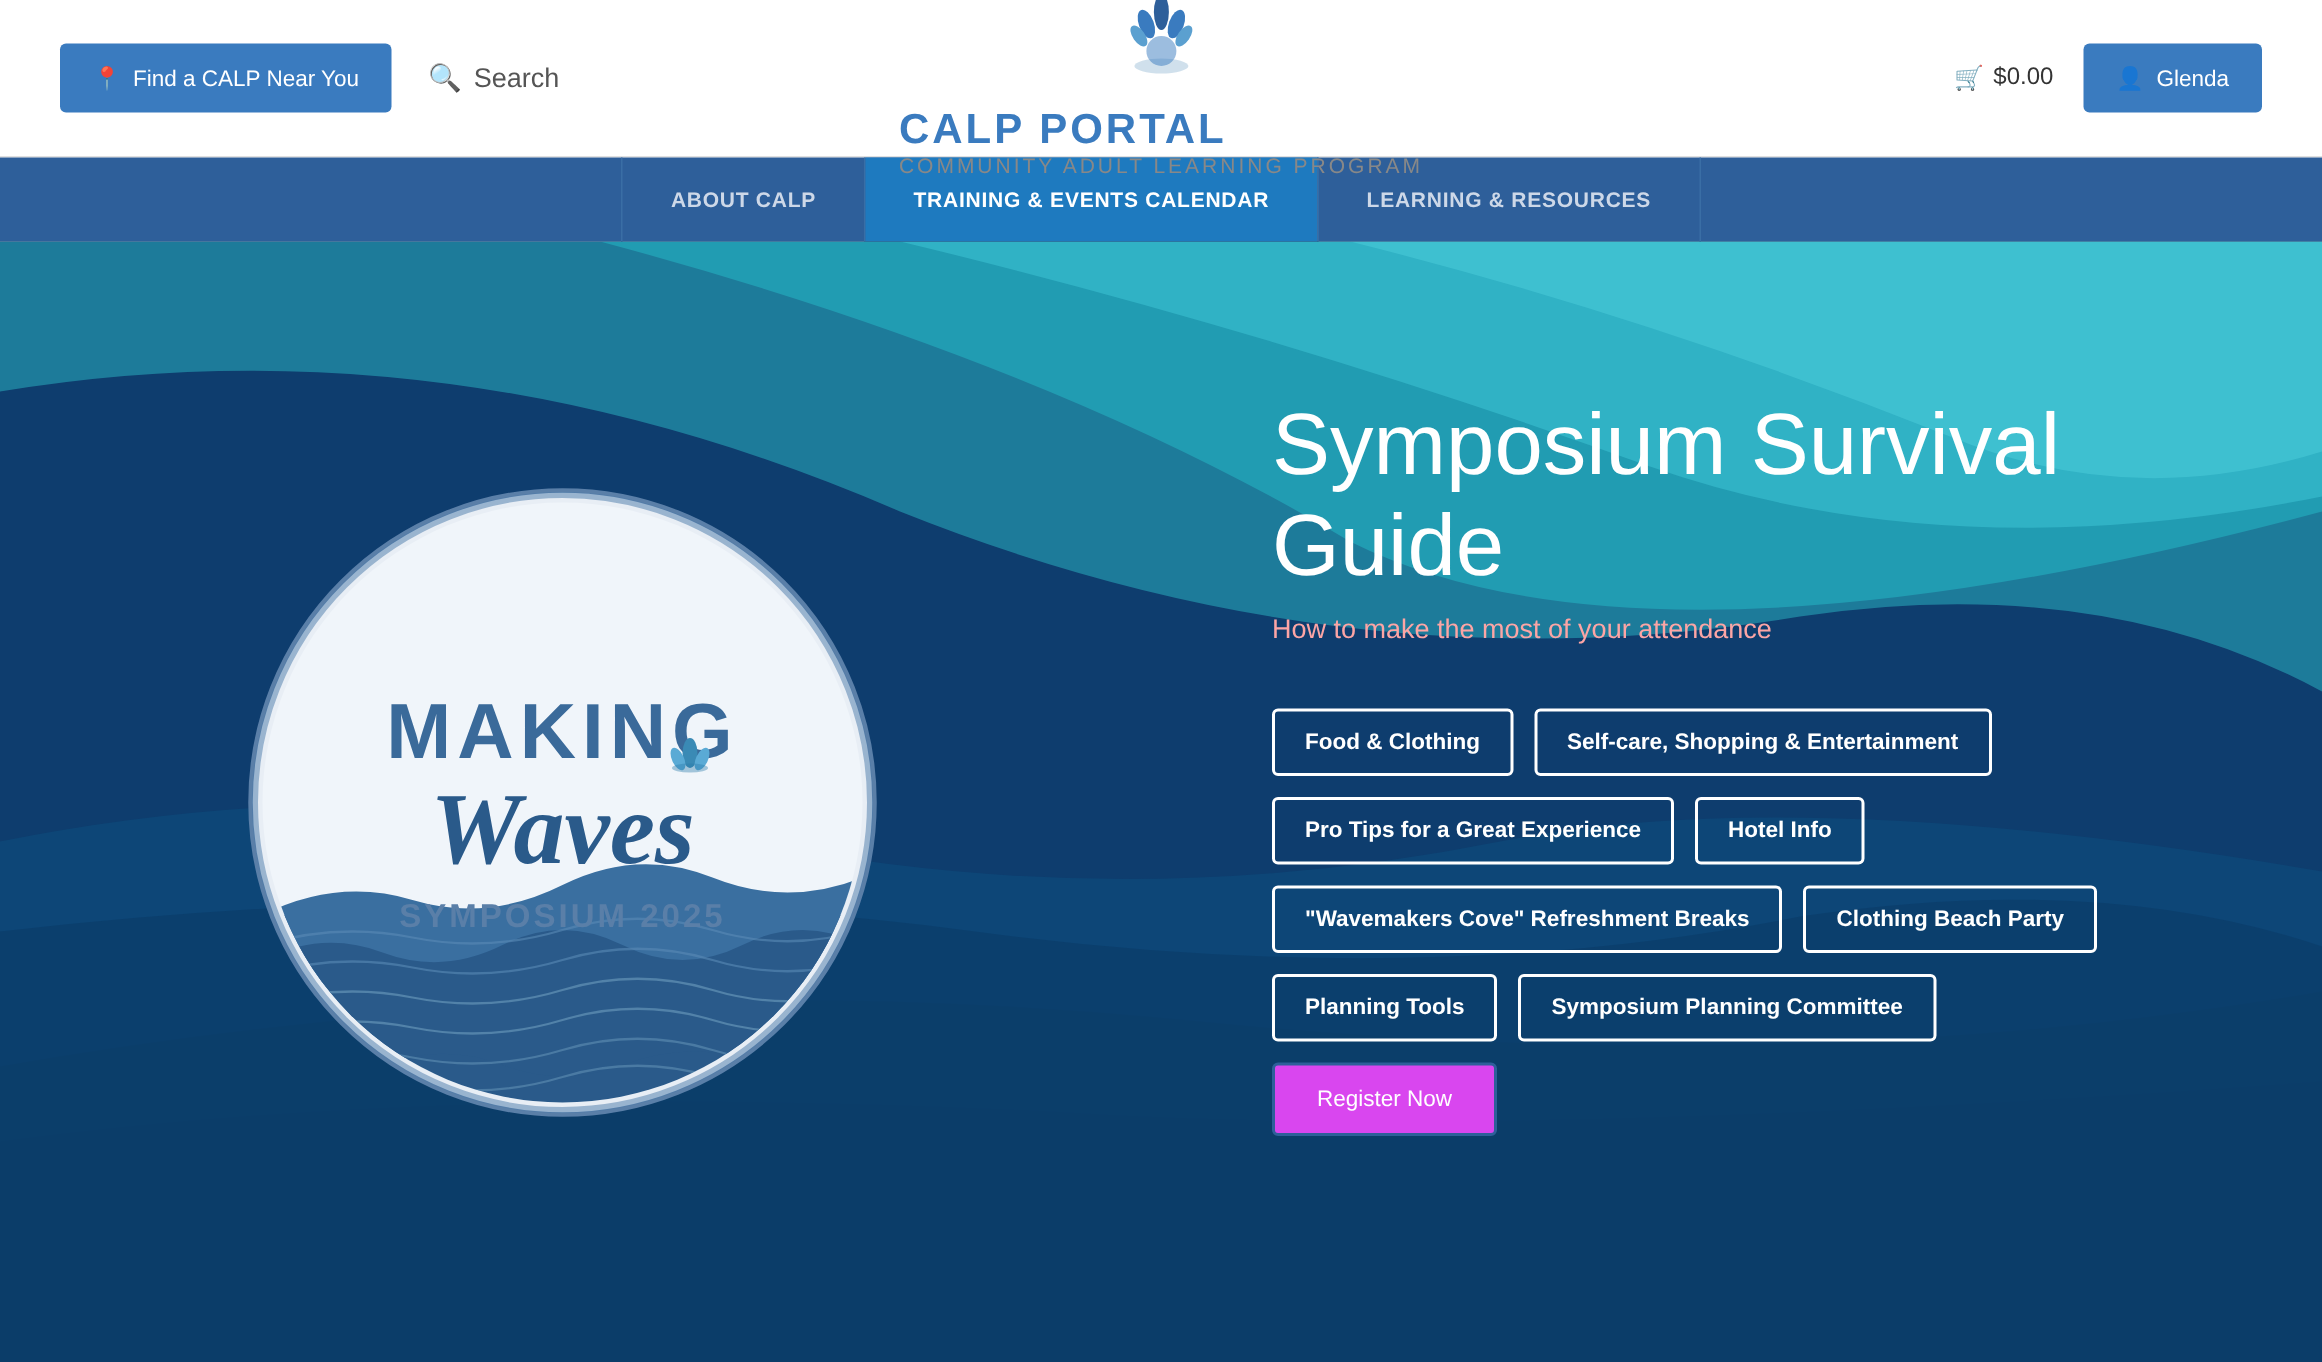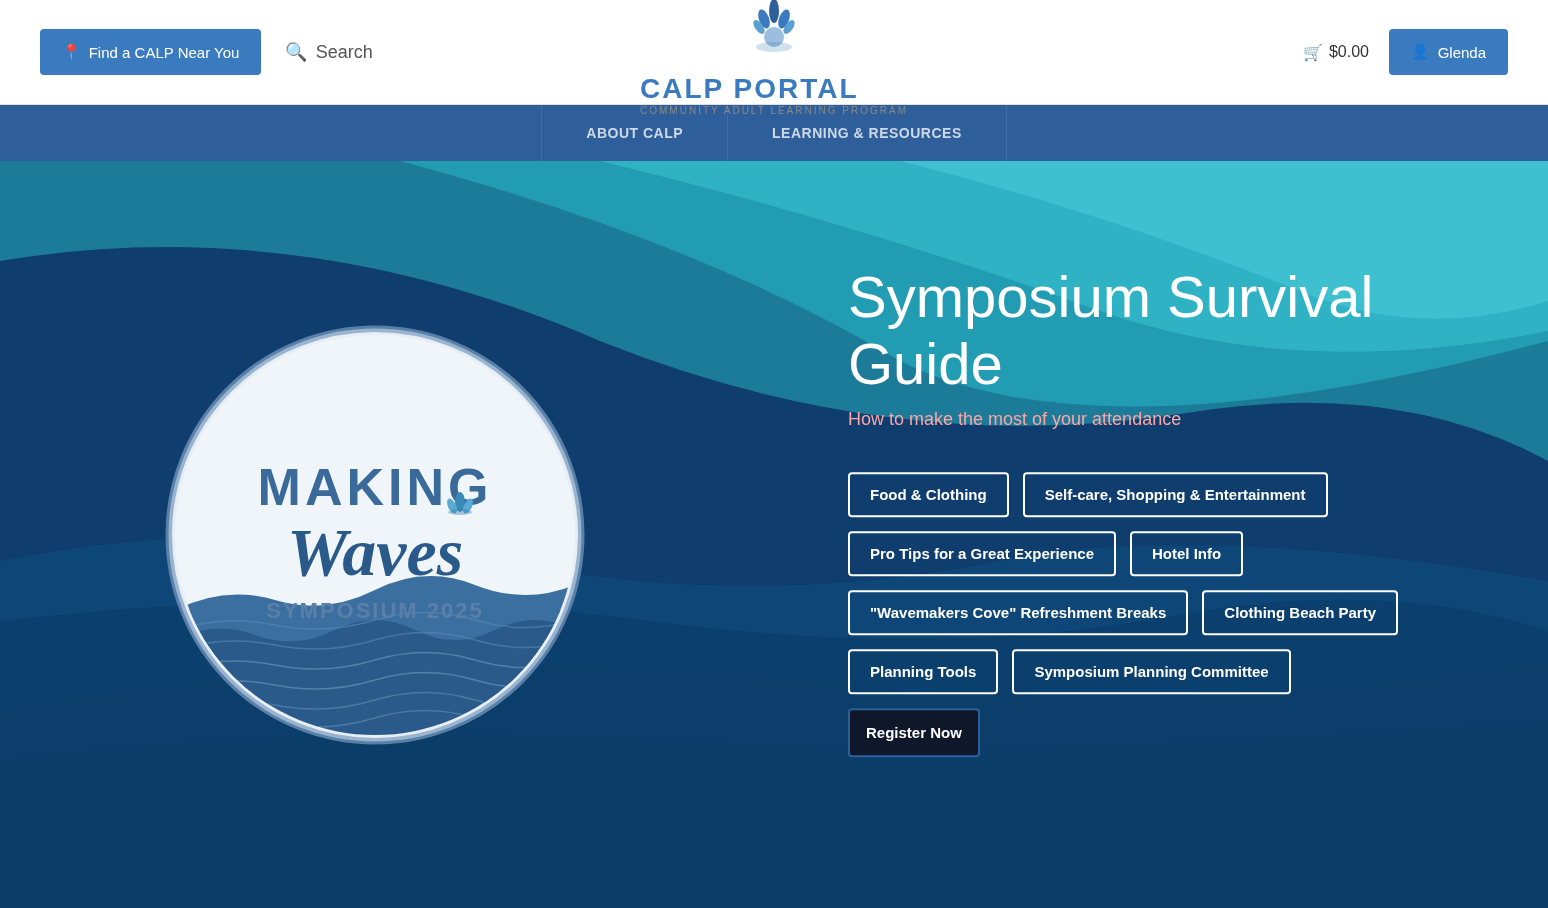--- a/index.html
+++ b/index.html
@@ -52,21 +52,21 @@
     }
     .logo-text-block { display: flex; flex-direction: column; }
     .logo-title {
       font-size: 28px;
       font-weight: 700;
       color: #2a2a2a;
       letter-spacing: 2px;
     }
     .logo-title span { color: #3a7bbf; }
     .logo-subtitle {
-      font-size: 10px;
+      font-size: 14px;
       color: #888;
       letter-spacing: 2px;
     }
     .header-right { display: flex; align-items: center; gap: 20px; }
     .cart-area {
       display: flex;
       align-items: center;
       gap: 6px;
       font-size: 16px;
       color: #333;
@@ -91,21 +91,21 @@
       display: flex;
       align-items: center;
       justify-content: center;
       height: 56px;
     }
     .nav-item {
       color: #cdd8e8;
       font-size: 14px;
       font-weight: 600;
       letter-spacing: 0.5px;
-      padding: 0 44px;
+      padding: 0 32px;
       cursor: pointer;
       height: 100%;
       display: flex;
       align-items: center;
       border-right: 1px solid #3a6ea5;
       text-transform: uppercase;
     }
     .nav-item:first-child { border-left: 1px solid #3a6ea5; }
     .nav-item.active {
       background: #1e7abf;
@@ -172,27 +172,27 @@
       border: 2px solid #fff;
       color: #fff;
       border-radius: 4px;
       padding: 12px 20px;
       font-size: 15px;
       font-weight: 600;
       cursor: pointer;
       white-space: nowrap;
     }
     .register-btn {
-      background: #0f172a;
+      background: #d946ef;
       border: 2px solid #2e5f9a;
       color: #fff;
       border-radius: 4px;
-      padding: 14px 16px;
+      padding: 14px 28px;
       font-size: 15px;
-      font-weight: 700;
+      font-weight: 400;
       cursor: pointer;
     }
   </style>
 </head>
 <body>
 
 <header class="header">
   <div class="header-left">
     <button class="find-calp-btn">
       <span>📍</span>
@@ -235,20 +235,23 @@
       <span>👤</span>
       <span>Glenda</span>
     </button>
   </div>
 </header>
 
 <nav class="nav">
   <div class="nav-item">
     <span>ABOUT CALP</span>
   </div>
+  <div class="nav-item active">
+    <span>TRAINING &amp; EVENTS CALENDAR</span>
+  </div>
   <div class="nav-item">
     <span>LEARNING &amp; RESOURCES</span>
   </div>
 </nav>
 
 <section class="hero">
 
   <svg class="wave-bg" viewBox="0 0 1548 748" xmlns="http://www.w3.org/2000/svg" preserveAspectRatio="xMidYMid slice">
 
     <rect width="1548" height="748" fill="#0e3d6e"></rect>

